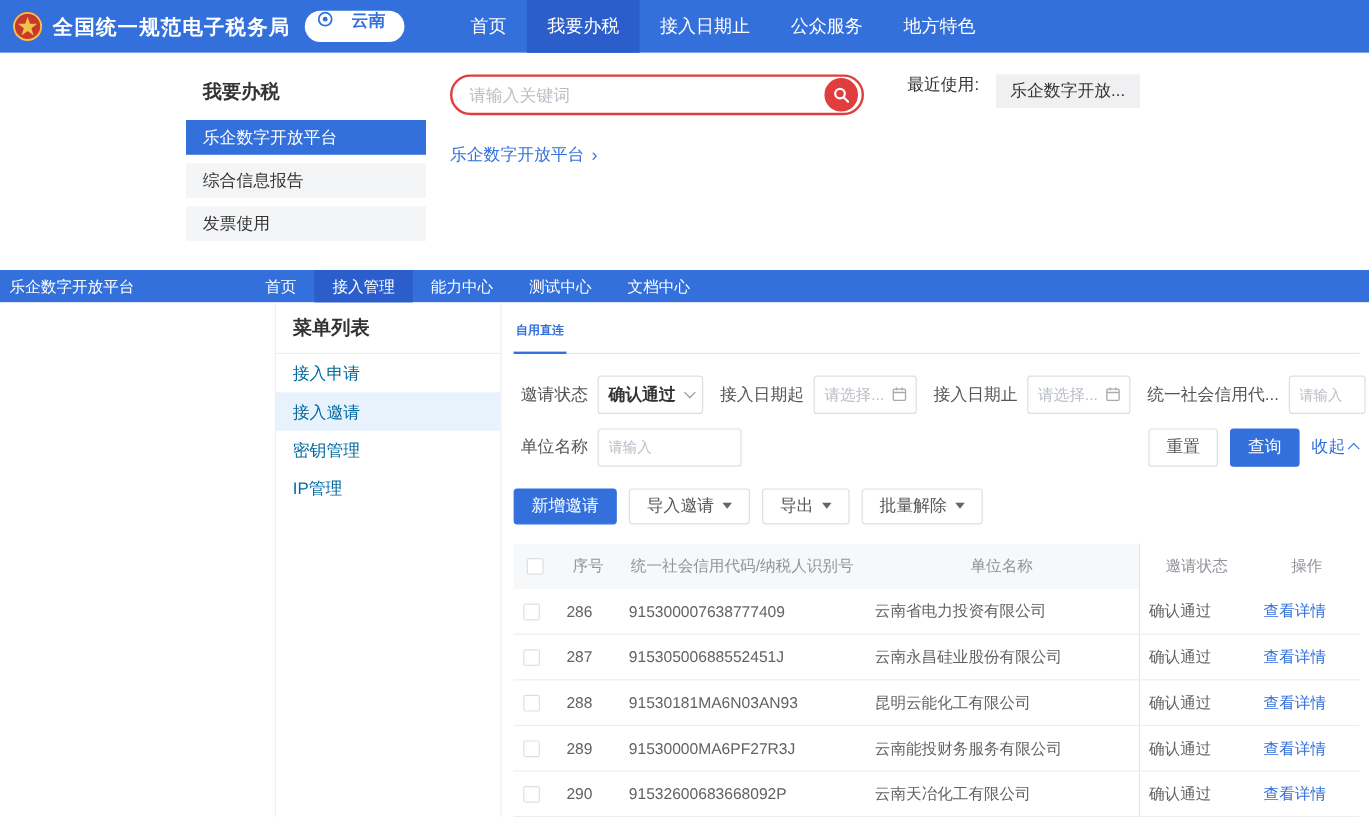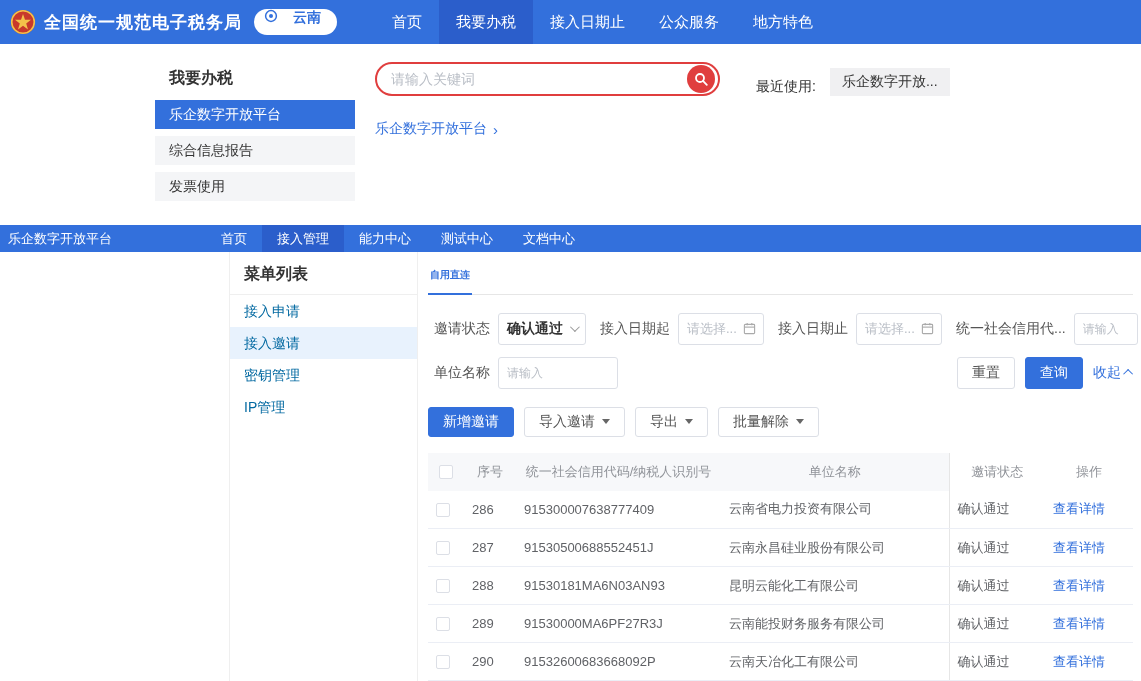--- a/index.html
+++ b/index.html
@@ -17,21 +17,21 @@
   .topnav { display:flex; height:100%; margin-left:38px; font-size:15px; }
   .topnav .nav-item { display:flex; align-items:center; padding:0 17px; cursor:pointer; white-space:nowrap; }
   .topnav .nav-item.active { background:#2b5ecb; }
   
   .hero { height:181px; background:#fff; display:flex; padding-left:155px; }
   .tax-menu { width:200px; padding-top:20px; flex:none; }
   .tax-menu-header { font-size:16px; font-weight:bold; height:28px; line-height:28px; padding-left:14px; margin-bottom:8px; }
   .tax-menu-item { height:29px; line-height:29px; font-size:14px; padding-left:14px; margin-bottom:7px; background:#f4f5f7; color:#333; cursor:pointer; white-space:nowrap; }
   .tax-menu-item.active { background:#3370dc; color:#fff; }
   .hero-right { flex:1; padding:18px 20px 0 20px; }
-  .search-row { display:flex; align-items:flex-end; }
+  .search-row { display:flex; align-items:flex-start; }
   .search-pill { width:345px; height:34px; border:2px solid #e03e3e; border-radius:18px; display:flex; align-items:center; padding:0 3px 0 14px; background:#fff; }
   .search-pill input { border:none; outline:none; font-size:14px; flex:1; color:#333; background:transparent; min-width:0; }
   .search-pill input::placeholder { color:#b9bec6; }
   .search-btn { width:28px; height:28px; border-radius:50%; background:#e03e3e; border:none; display:flex; align-items:center; justify-content:center; cursor:pointer; flex:none; }
   .recent-label { margin-left:36px; font-size:14px; color:#333; white-space:nowrap; }
   .recent-chip { margin-left:14px; background:#f0f0f2; border:none; height:28px; padding:0 12px; font-size:14px; color:#333; cursor:pointer; white-space:nowrap; }
   .quick-link { display:inline-flex; align-items:center; gap:6px; margin-top:24px; color:#3370dc; font-size:14px; text-decoration:none; cursor:pointer; }
   .qarrow { font-size:15px; }
   
   .platform-bar { height:27px; background:#3370dc; display:flex; align-items:center; color:#fff; font-size:13px; }

